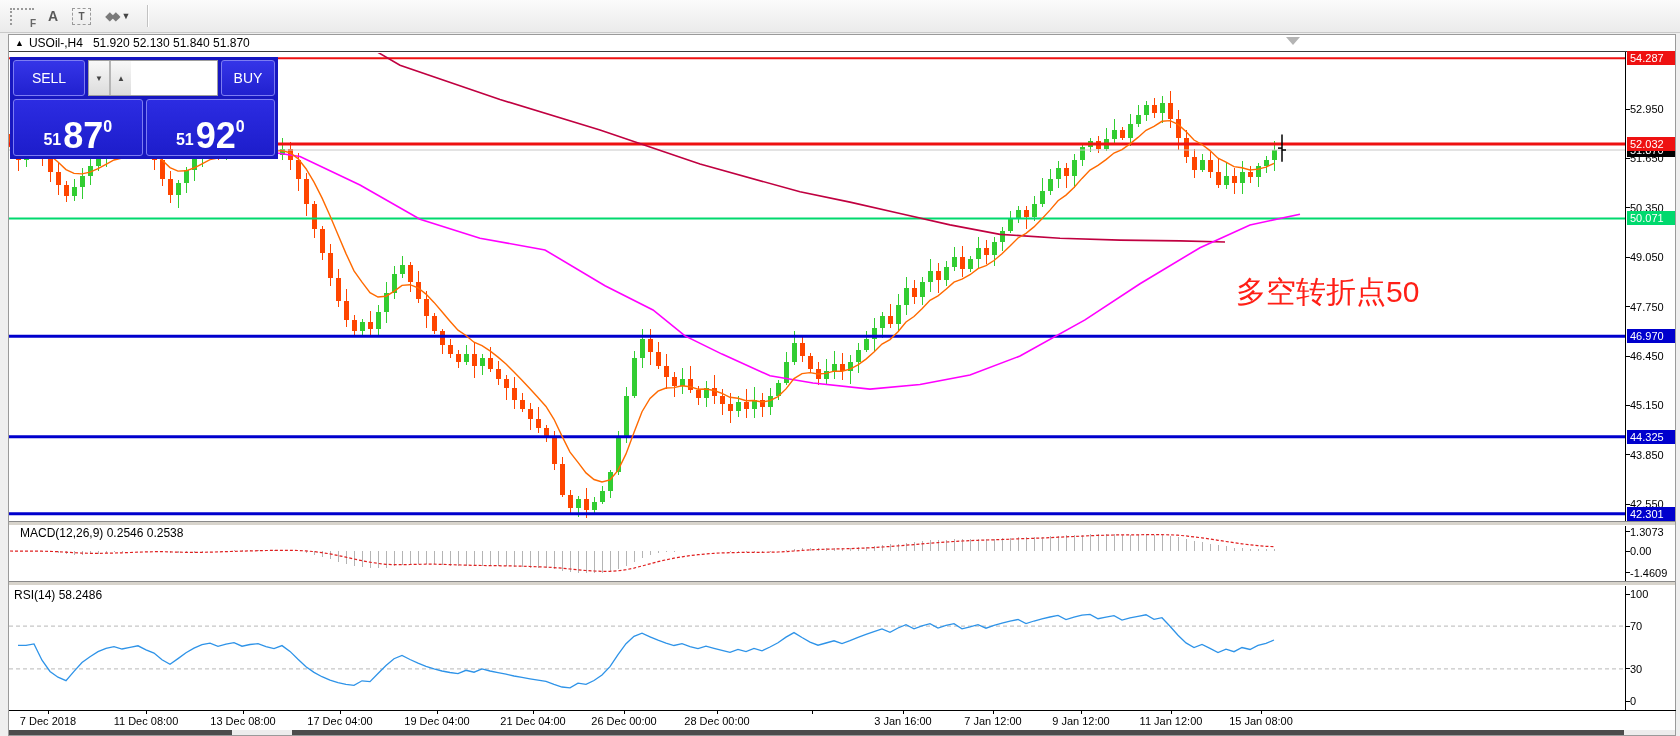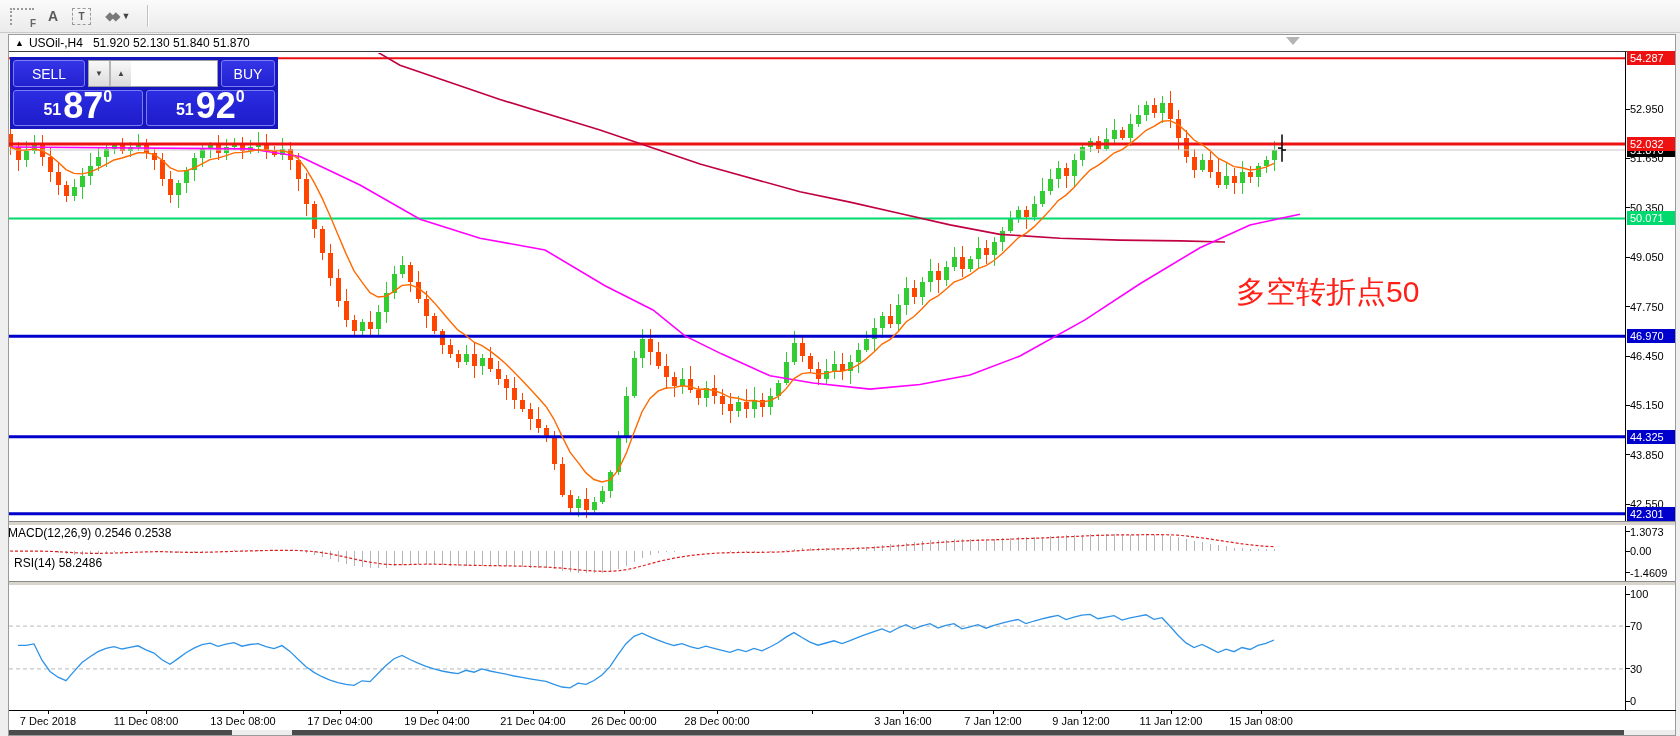--- a/index.html
+++ b/index.html
@@ -30,29 +30,29 @@
   .panelsep{position:absolute;left:9px;width:1666px;height:3px;background:#d8d4cc;border-top:1px solid #8a8a8a;border-bottom:1px solid #ffffff;box-sizing:content-box;z-index:5}
 
   
   .tick{position:absolute;left:1630px;font-size:11px;color:#000;height:14px;line-height:14px;z-index:3;white-space:nowrap}
   .lvlbox{position:absolute;left:1627px;width:48px;height:14px;line-height:14px;font-size:11px;color:#fff;padding-left:3px;box-sizing:border-box;z-index:4;white-space:nowrap}
   .tlabel{position:absolute;top:715px;font-size:11px;color:#000;transform:translateX(-50%);white-space:nowrap;z-index:3}
   .indlabel{position:absolute;font-size:12px;color:#000;z-index:6;white-space:nowrap}
 
   
   .ocp{position:absolute;left:10px;top:57px;width:268px;background:#1717c0;padding:3px;box-sizing:border-box;z-index:10}
-  .ocp-row1{display:flex;gap:3px;height:27px;margin-bottom:3px}
+  .ocp-row1{display:flex;gap:3px;height:36px;margin-bottom:3px}
   .ocp-btn{background:linear-gradient(#3535e8,#2121cf);border:1px solid #7d7df2;border-radius:3px;color:#fff;font-size:14px;font-family:"Liberation Sans",sans-serif;display:flex;align-items:center;justify-content:center;cursor:pointer}
   .ocp-btn.sell{width:72px}
   .ocp-btn.buy{width:54px}
   .spin{display:flex;flex:1;border:1px solid #9e9e9e;background:#fff}
   .spin-btn{width:21px;background:linear-gradient(#f8f8f8,#dcdcdc);border:none;border-right:1px solid #b5b5b5;display:flex;align-items:center;justify-content:center;cursor:pointer;font-size:8px;color:#444;padding:0}
   .spin-btn.right{border-right:none;border-left:1px solid #b5b5b5}
   .vol{flex:1;border:none;outline:none;font-size:15px;font-family:"Liberation Sans",sans-serif;text-align:right;padding-right:6px;min-width:0}
-  .ocp-row2{display:flex;gap:3px;height:36px}
+  .ocp-row2{display:flex;gap:3px;height:57px}
   .pricebox{flex:1;background:linear-gradient(#2c2ce2,#1d1dcb);border:1px solid #7d7df2;border-radius:3px;color:#fff;display:flex;align-items:flex-end;justify-content:center;padding-bottom:3px;cursor:pointer}
   .p-small{font-size:16px;font-weight:bold;margin:0 2px 3px 0}
   .p-big{font-size:36px;font-weight:bold;line-height:0.92}
   .p-sup{font-size:16px;font-weight:bold;margin-bottom:16px}
 
   
   .anno{position:absolute;font-size:30px;z-index:7;white-space:nowrap}
 
   
   .shift-tri{position:absolute;width:0;height:0;border-left:7px solid transparent;border-right:7px solid transparent;border-top:8px solid #b4b4b4;z-index:6}
@@ -668,22 +668,22 @@
     <div class="pricebox">
       <span class="p-small">51</span>
         <span class="p-big">92</span>
         <span class="p-sup">0</span>
     </div>
   </div>
 </div>
 
 <div class="anno" id="annotation" style="left: 1236px; top: 272px; color: rgb(255, 31, 22);">多空转折点50</div>
 
-<div class="indlabel" style="left:8px;top:526px">MACD(12,26,9) 0.2546 0.2538</div>
-<div class="indlabel" style="left:14px;top:556px">RSI(14) 58.2486</div>
+<div class="indlabel" style="left:20px;top:526px">MACD(12,26,9) 0.2546 0.2538</div>
+<div class="indlabel" style="left:14px;top:588px">RSI(14) 58.2486</div>
 
 <div class="panelsep" style="top:521px"></div>
 <div class="panelsep" style="top:581px"></div>
 
 <div class="shift-tri" id="shift-marker" style="left: 1286px; top: 37px;"></div>
 
 <div id="y-axis">
     <div class="tick" style="top: 102px;">52.950</div>
     <div class="tick" style="top: 151.4px;">51.650</div>
     <div class="tick" style="top: 200.8px;">50.350</div>

